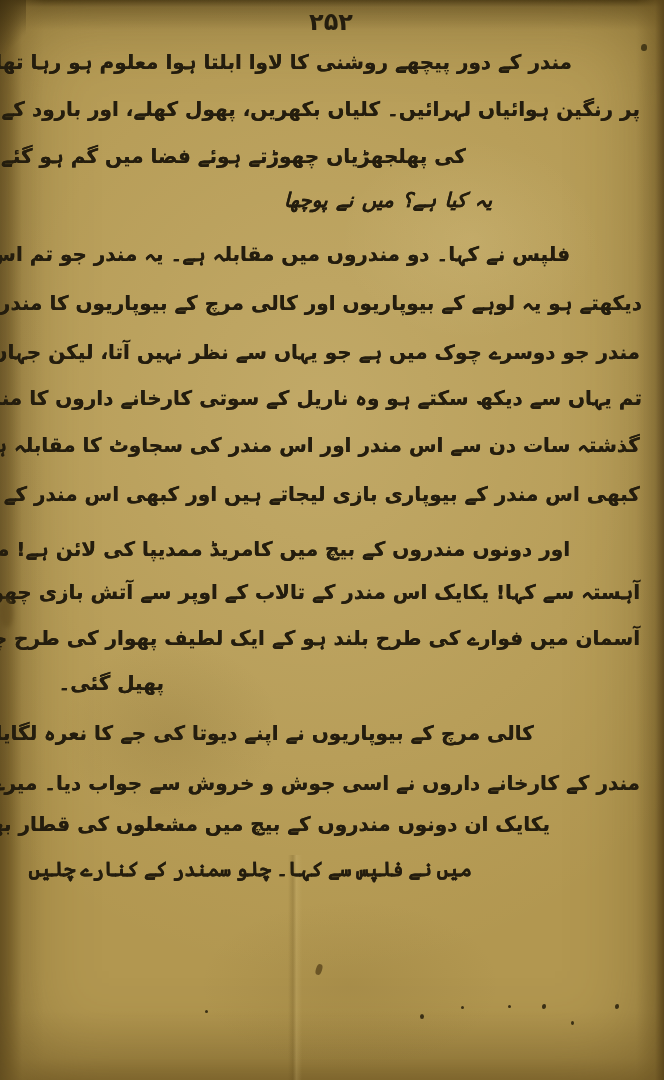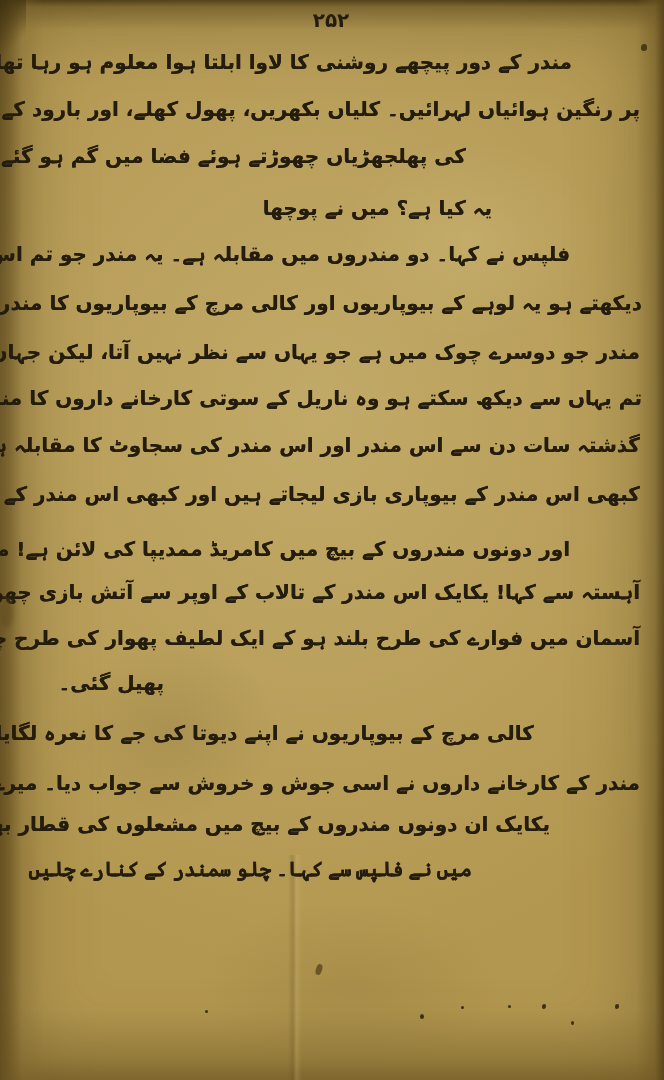--- a/index.html
+++ b/index.html
@@ -22,37 +22,37 @@
   .b2{left:340px;top:140px;width:260px;height:200px;background:radial-gradient(closest-side,rgba(255,240,190,0.12),rgba(0,0,0,0));}
   .b3{left:200px;top:900px;width:300px;height:170px;background:radial-gradient(closest-side,rgba(96,74,28,0.12),rgba(0,0,0,0));}
   .crease{
     position:absolute;left:288px;top:855px;width:14px;height:225px;
     background:linear-gradient(90deg,rgba(0,0,0,0),rgba(88,68,24,0.22) 35%,rgba(214,192,130,0.20) 60%,rgba(0,0,0,0));
     pointer-events:none;
   }
   .pagenum{
     position:absolute;top:8px;left:0;right:2px;
     text-align:center;
-    font-size:20px;font-weight:700;letter-spacing:3px;
+    font-size:24px;font-weight:700;letter-spacing:3px;
     color:var(--ink,#241d0e);
   }
   .ln{
     position:absolute;height:44px;
     direction:rtl;
     font-size:20px;font-weight:700;
     color:var(--ink,#241d0e);
     text-align:justify;text-align-last:justify;
     white-space:nowrap;overflow:visible;
     text-shadow:0 0 0.6px rgba(36,29,14,0.9);
   }
   
   .ln1 {top:50px;  right:92px;  left:32px;}
   .ln2 {top:97px;  right:24px;  left:20px;}
   .ln3 {top:144px; right:198px; left:92px;}
-  .ln4 {top:196px; right:172px; left:284px;}
+  .ln4 {top:188px; right:172px; left:284px;font-style:italic;}
   .ln5 {top:242px; right:94px;  left:24px;}
   .ln6 {top:291px; right:22px;  left:16px;}
   .ln7 {top:340px; right:24px;  left:16px;}
   .ln8 {top:386px; right:22px;  left:14px;}
   .ln9 {top:433px; right:24px;  left:138px;}
   .ln10{top:482px; right:24px;  left:14px;}
   .ln11{top:537px; right:94px;  left:100px;}
   .ln12{top:580px; right:24px;  left:14px;}
   .ln13{top:626px; right:24px;  left:18px;}
   .ln14{top:671px; right:500px; left:22px; text-align:right;text-align-last:auto;}

